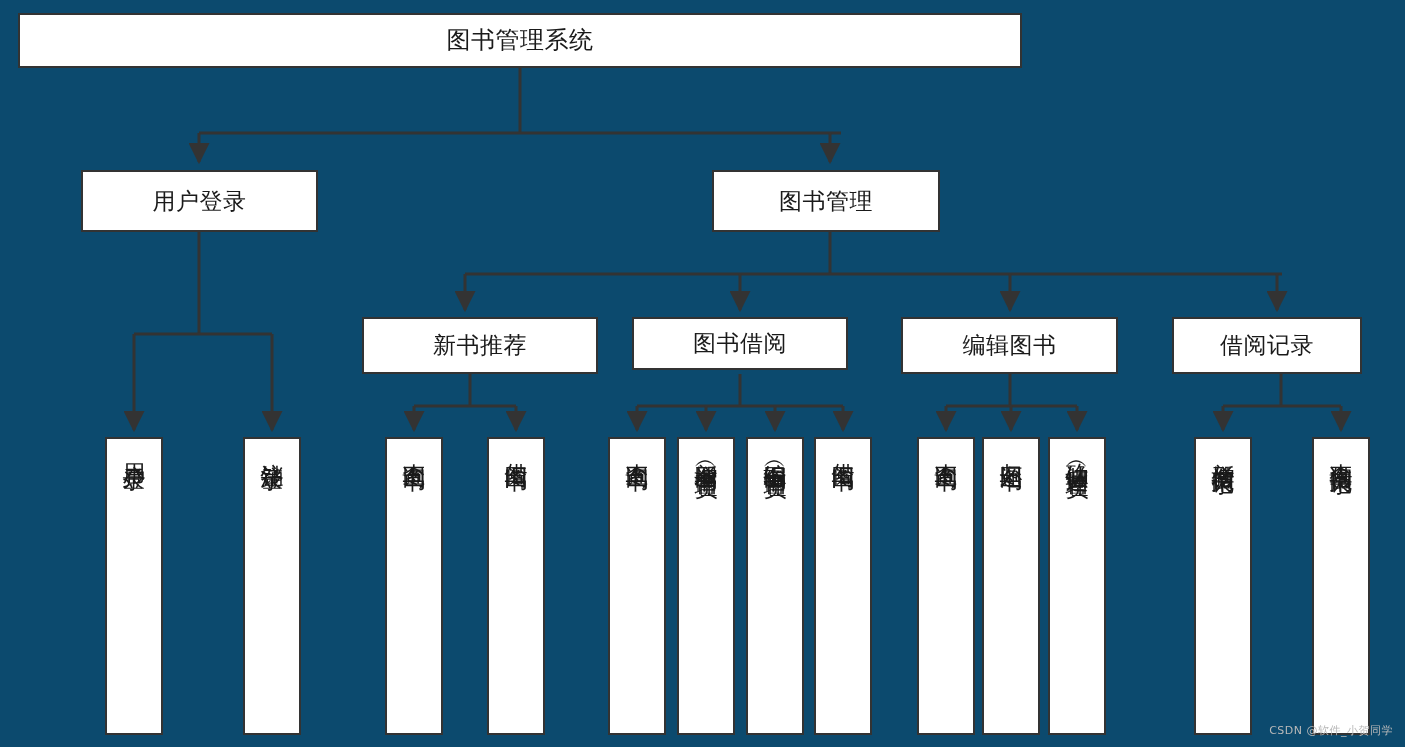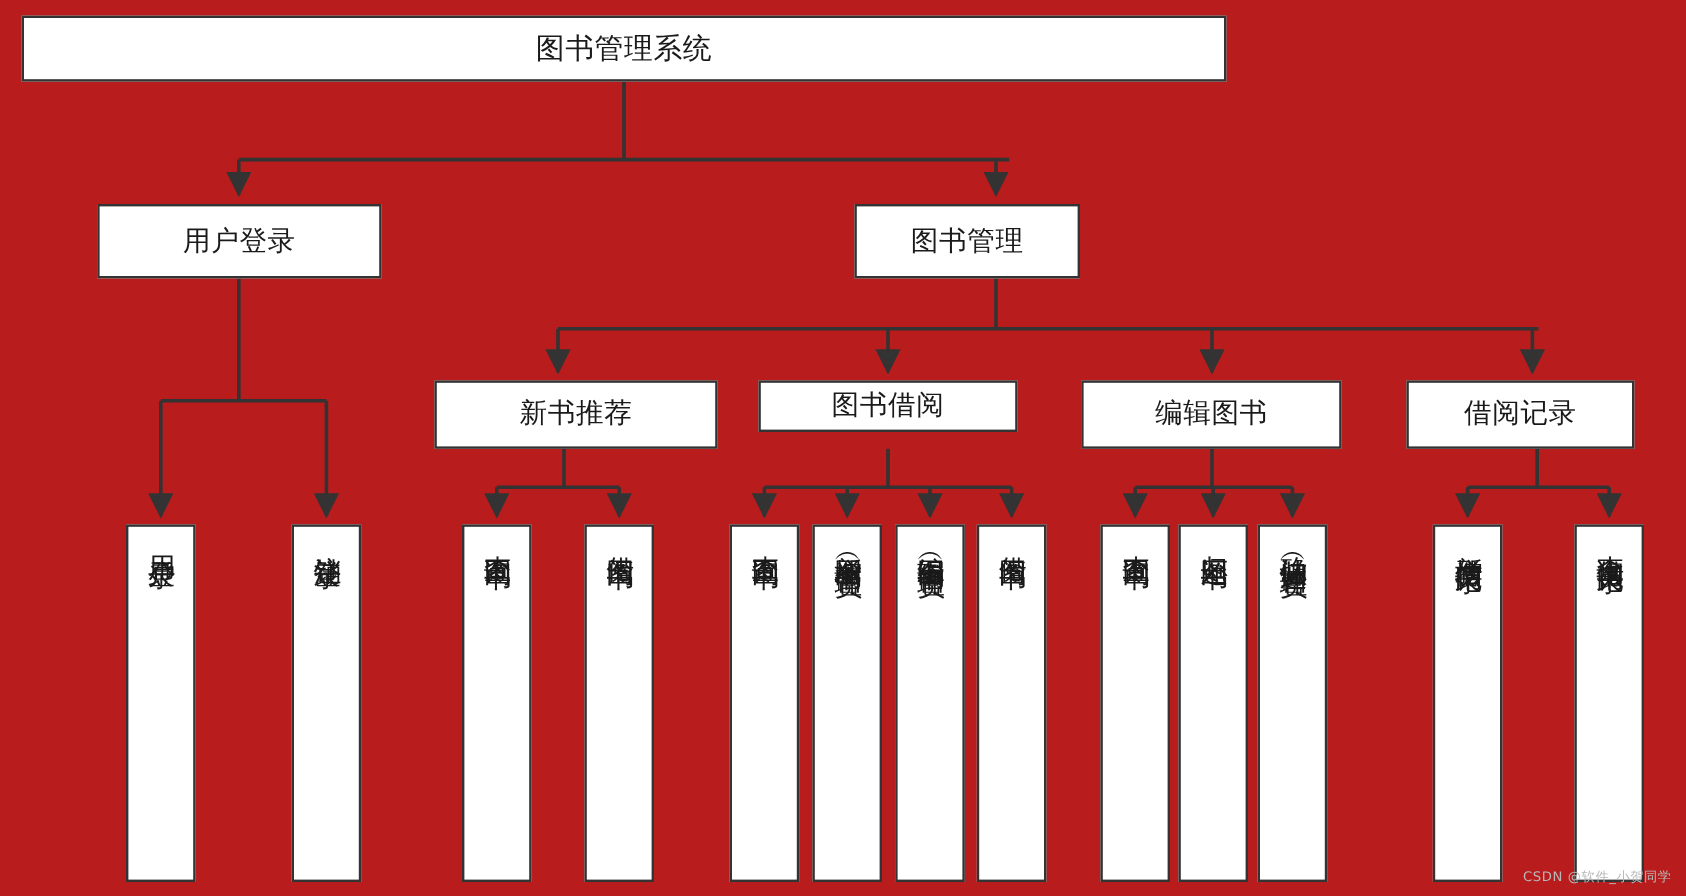--- a/index.html
+++ b/index.html
@@ -8,21 +8,21 @@
     padding: 0;
     background: #ffffff;
   }
   body {
     font-family: "DejaVu Sans", "Liberation Sans", sans-serif;
   }
   #canvas {
     position: relative;
     width: 1405px;
     height: 747px;
-    background: #b91c1c;
+    background: #0c4a6e;
     overflow: hidden;
   }
   #wires {
     position: absolute;
     left: 0;
     top: 0;
     width: 1405px;
     height: 747px;
     pointer-events: none;
   }
@@ -129,28 +129,28 @@
     </g>
   </svg>
 
   <div class="node h root" style="left:18px; top:13px; width:1004px; height:55px;">
     <span class="lbl">图书管理系统</span>
   </div>
 
   <div class="node h" style="left:81px; top:170px; width:237px; height:62px;">
     <span class="lbl">用户登录</span>
   </div>
-  <div class="node h" style="left:712px; top:170px; width:188px; height:62px;">
+  <div class="node h" style="left:712px; top:170px; width:228px; height:62px;">
     <span class="lbl">图书管理</span>
   </div>
 
   <div class="node h" style="left:362px; top:317px; width:236px; height:57px;">
     <span class="lbl">新书推荐</span>
   </div>
-  <div class="node h" style="left:632px; top:317px; width:216px; height:43px;">
+  <div class="node h" style="left:632px; top:317px; width:216px; height:53px;">
     <span class="lbl">图书借阅</span>
   </div>
   <div class="node h" style="left:901px; top:317px; width:217px; height:57px;">
     <span class="lbl">编辑图书</span>
   </div>
   <div class="node h" style="left:1172px; top:317px; width:190px; height:57px;">
     <span class="lbl">借阅记录</span>
   </div>
 
   <div class="node v" style="left:105px; top:437px; width:58px; height:298px;">

